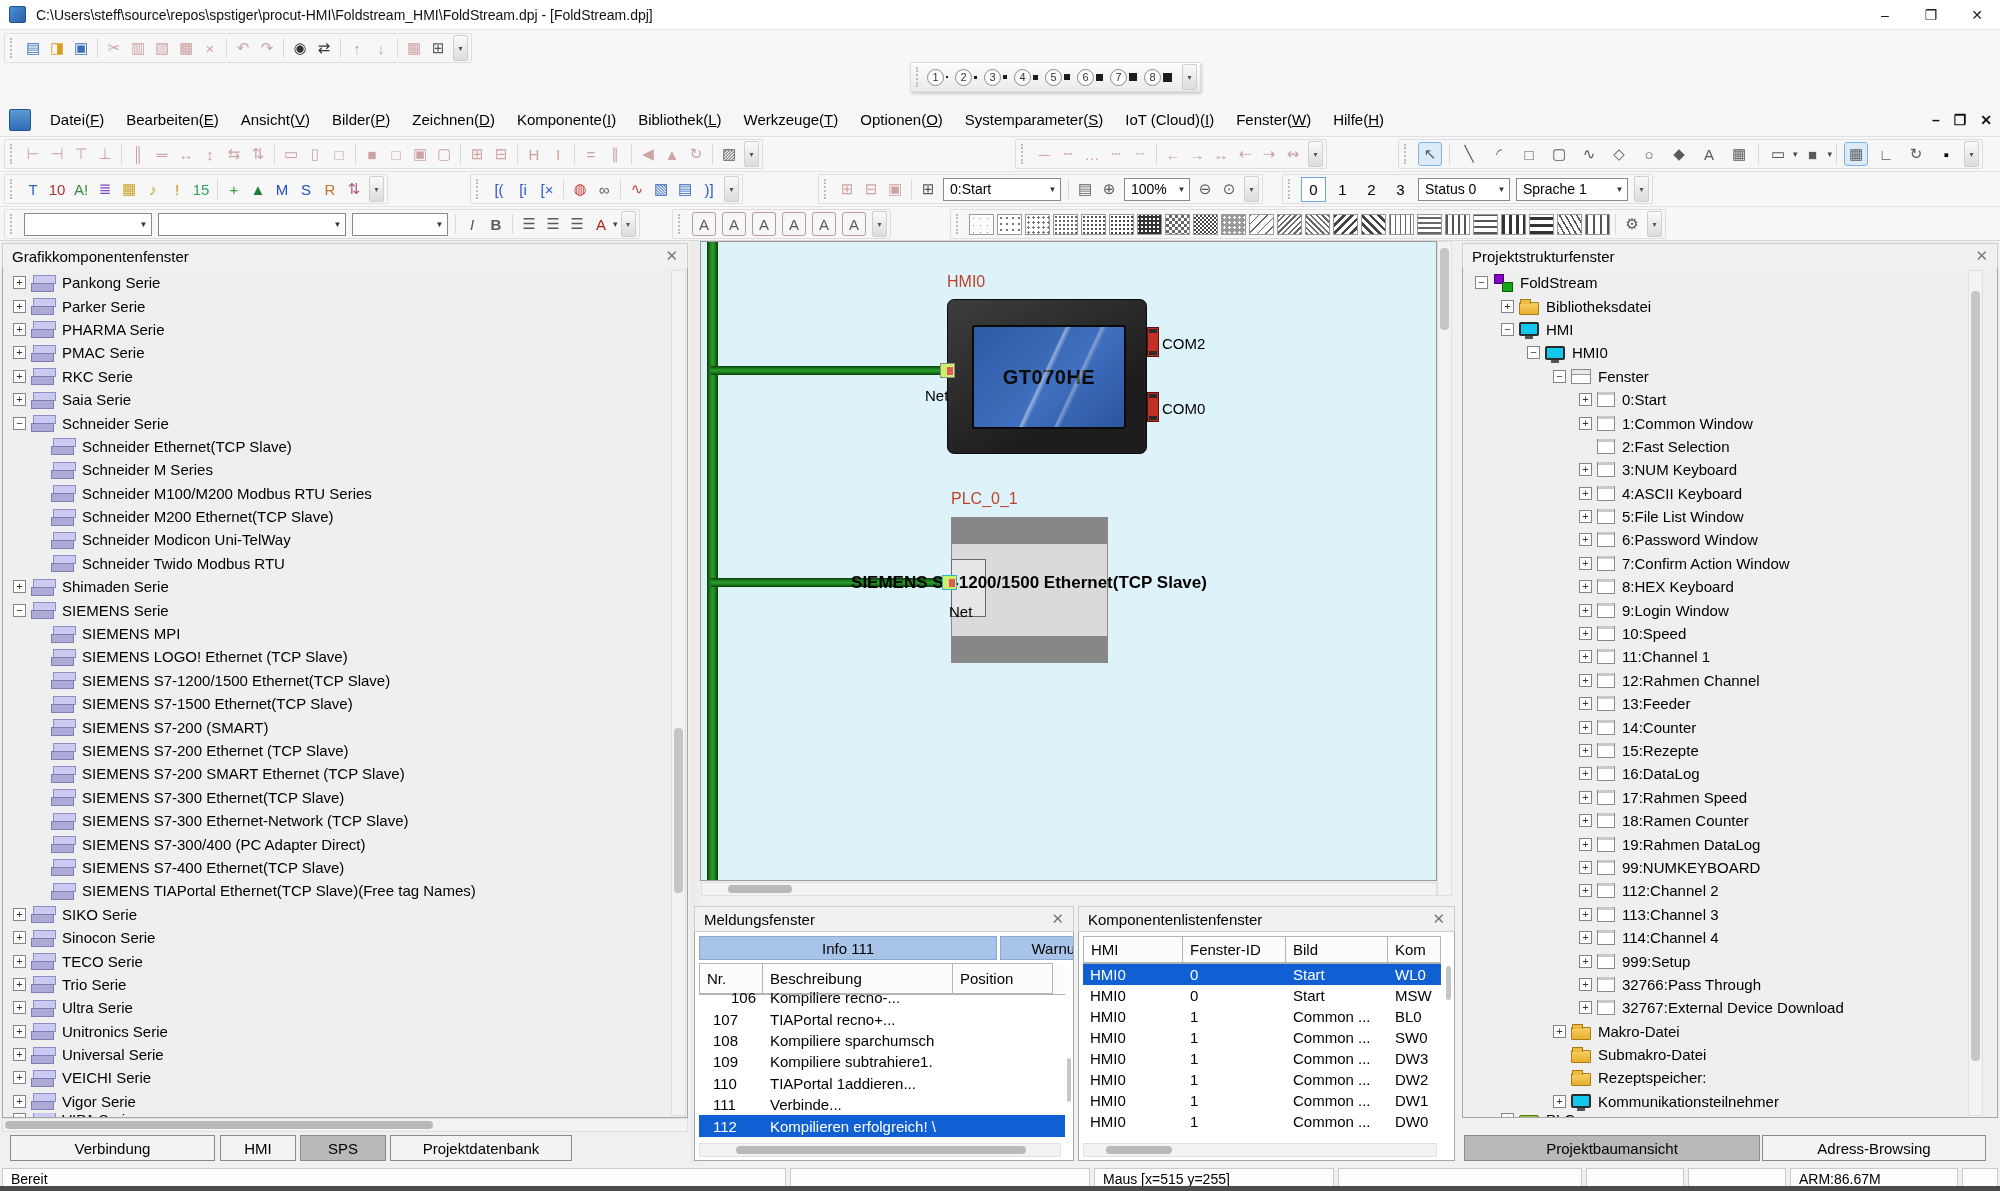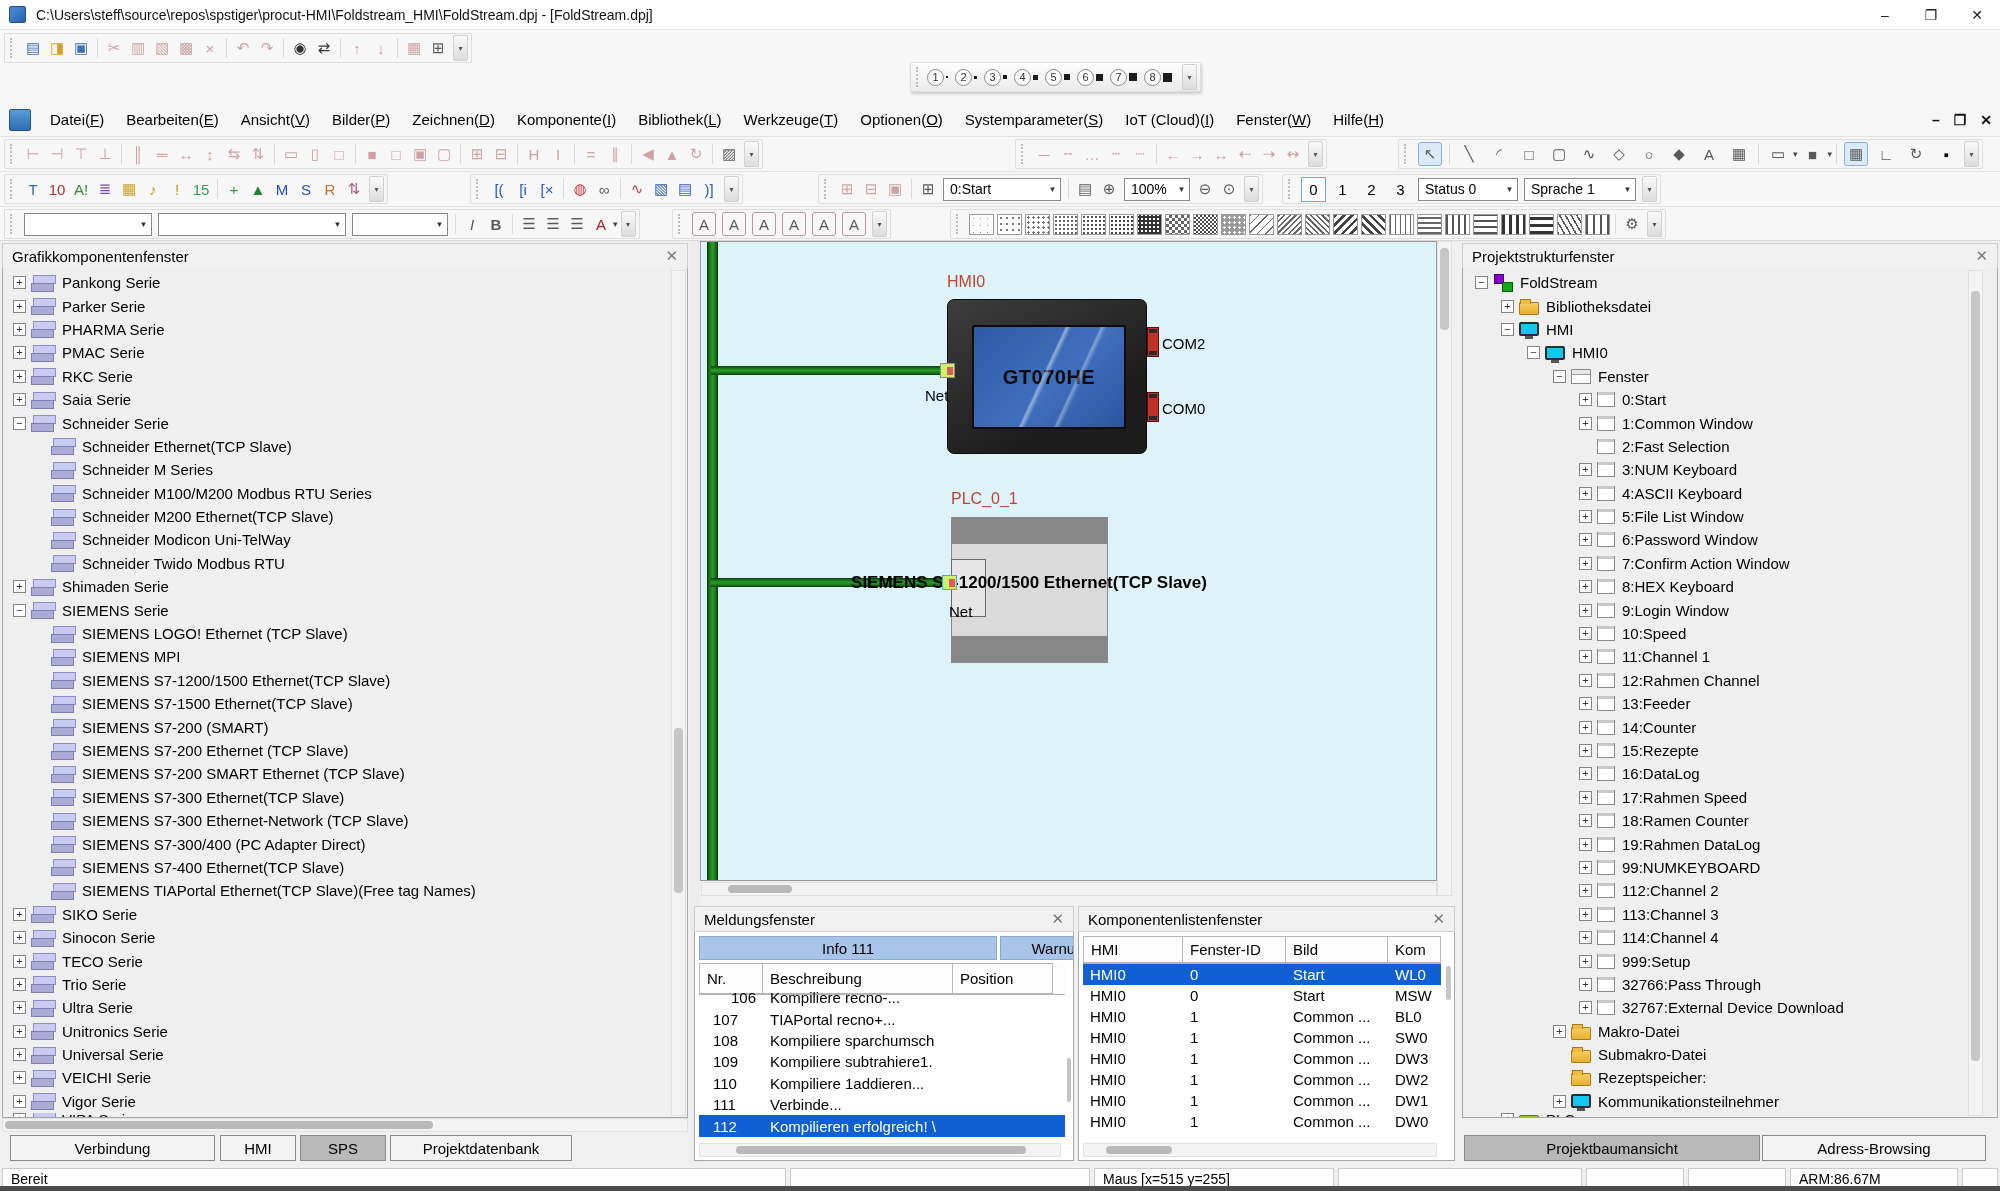--- a/index.html
+++ b/index.html
@@ -368,21 +368,21 @@
       <div class="tbi e">⊖</div>
       <div class="tbi e">⊙</div>
       <div class="ovf">▾</div>
     </div>
   <div class="tbseg" style="left:1282px;top:2px" id="tb-states">
       <div class="grip"></div>
       <div class="stateb sel">0</div>
       <div class="stateb">1</div>
       <div class="stateb">2</div>
       <div class="stateb">3</div>
-      <div class="combo" style="width: 100px;">
+      <div class="combo" style="width: 92px;">
         <span>Status 0</span>
         <span class="arr">▼</span>
       </div>
       <div class="combo" style="width: 112px;">
         <span>Sprache 1</span>
         <span class="arr">▼</span>
       </div>
       <div class="ovf">▾</div>
     </div>
 </div>
@@ -522,25 +522,25 @@
       <div class="dev-icon"></div>
       <span>Shimaden Serie</span>
     </div>
     <div class="trow" style="padding-left: 10px;">
       <div class="expand">−</div>
       <div class="dev-icon"></div>
       <span>SIEMENS Serie</span>
     </div>
     <div class="trow" style="padding-left: 48px;">
       <div class="dev-icon"></div>
+      <span>SIEMENS MPI</span>
+    </div>
+    <div class="trow" style="padding-left: 48px;">
+      <div class="dev-icon"></div>
       <span>SIEMENS LOGO! Ethernet (TCP Slave)</span>
-    </div>
-    <div class="trow" style="padding-left: 48px;">
-      <div class="dev-icon"></div>
-      <span>SIEMENS MPI</span>
     </div>
     <div class="trow" style="padding-left: 48px;">
       <div class="dev-icon"></div>
       <span>SIEMENS S7-1200/1500 Ethernet(TCP Slave)</span>
     </div>
     <div class="trow" style="padding-left: 48px;">
       <div class="dev-icon"></div>
       <span>SIEMENS S7-1500 Ethernet(TCP Slave)</span>
     </div>
     <div class="trow" style="padding-left: 48px;">
@@ -713,21 +713,21 @@
         <div class="td" style="width: 190px;">Kompiliere sparchumsch</div>
         <div class="td" style="width: 100px;"></div>
       </div>
       <div class="tr" style="height: 21.4px;">
         <div class="td" style="width: 64px; padding-left: 14px;">109</div>
         <div class="td" style="width: 190px;">Kompiliere subtrahiere1.</div>
         <div class="td" style="width: 100px;"></div>
       </div>
       <div class="tr" style="height: 21.4px;">
         <div class="td" style="width: 64px; padding-left: 14px;">110</div>
-        <div class="td" style="width: 190px;">Kompiliere 1addieren...</div>
+        <div class="td" style="width: 190px;">TIAPortal 1addieren...</div>
         <div class="td" style="width: 100px;"></div>
       </div>
       <div class="tr" style="height: 21.4px;">
         <div class="td" style="width: 64px; padding-left: 14px;">111</div>
         <div class="td" style="width: 190px;">Verbinde...</div>
         <div class="td" style="width: 100px;"></div>
       </div>
       <div class="tr sel" style="height: 21.4px;">
         <div class="td" style="width: 64px; padding-left: 14px;">112</div>
         <div class="td" style="width: 190px;">Kompilieren erfolgreich! \</div>

